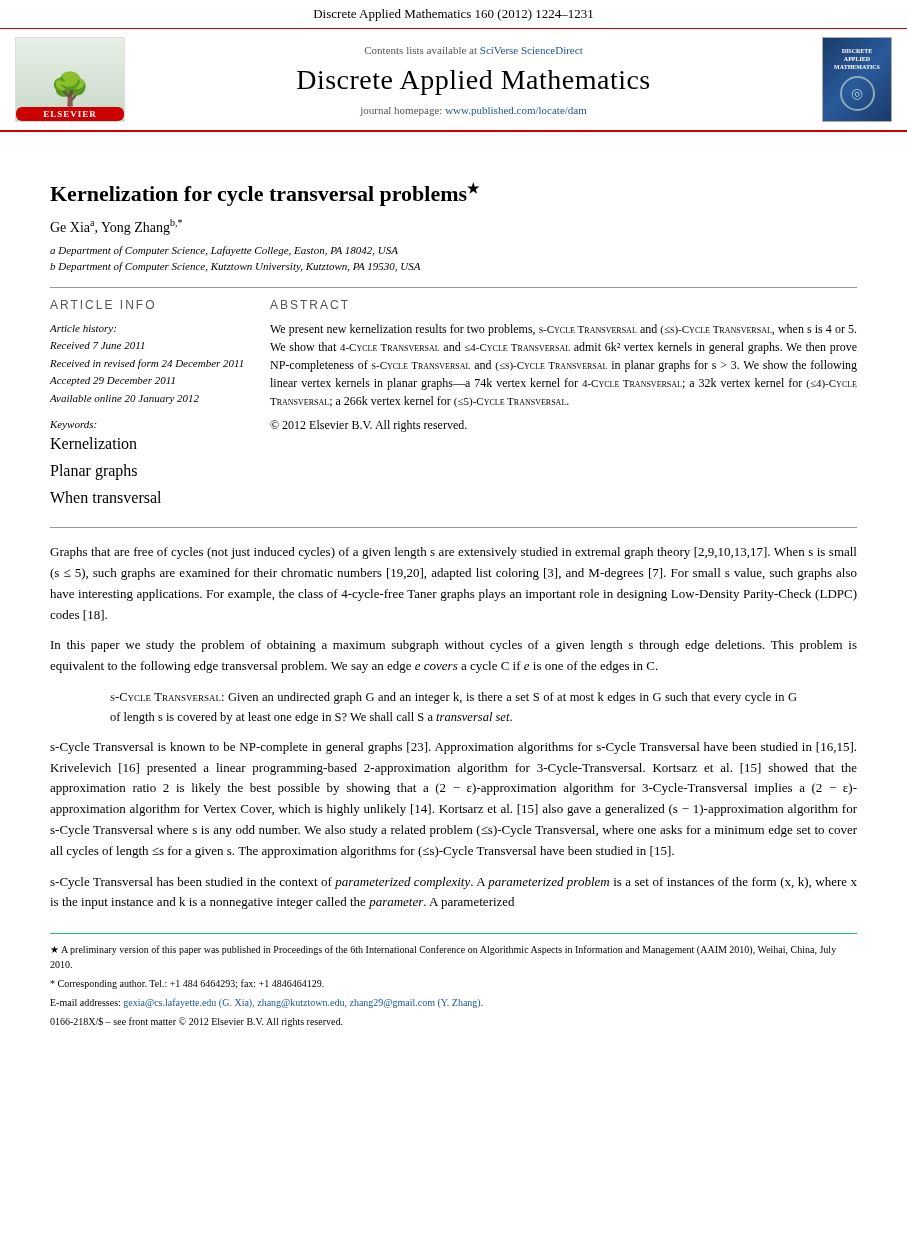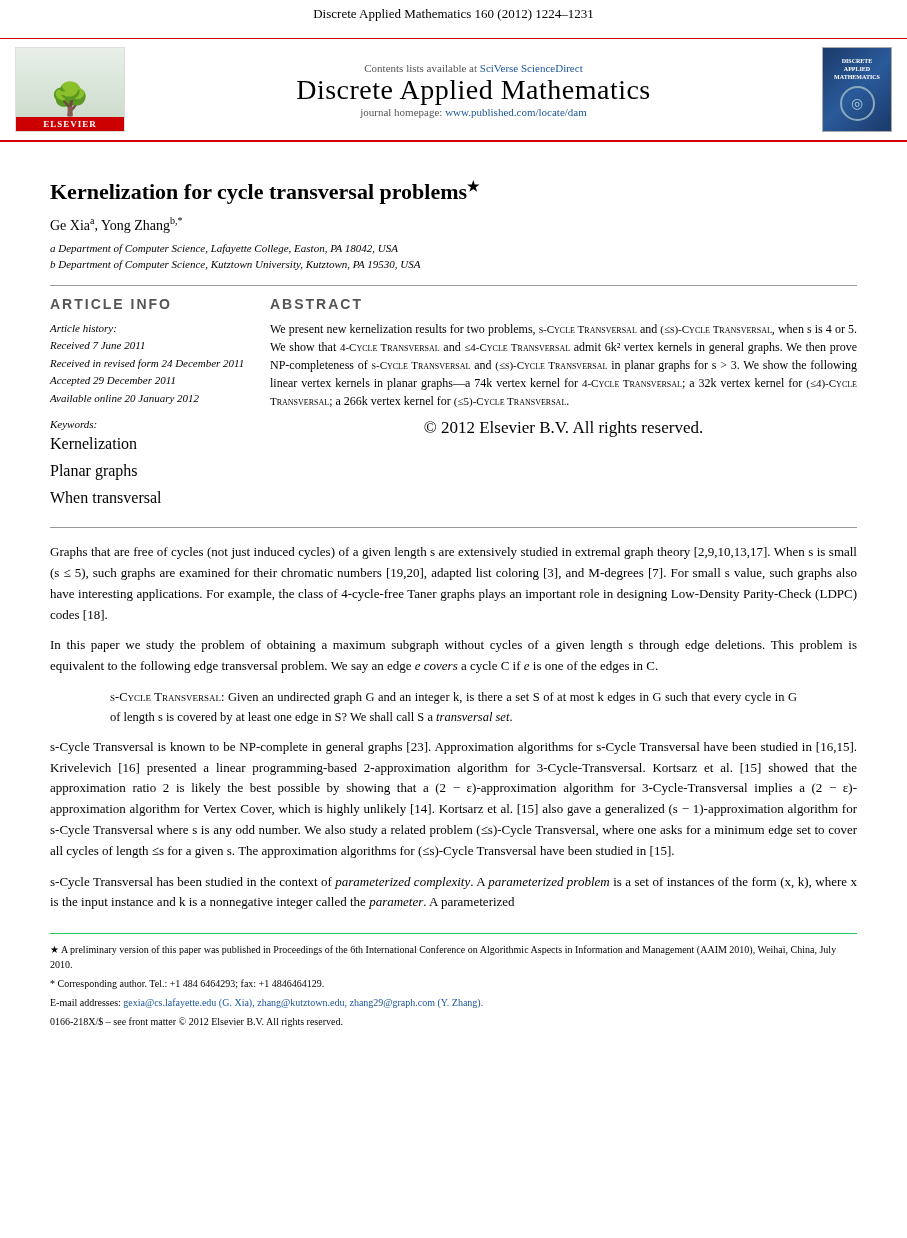--- a/index.html
+++ b/index.html
@@ -9,21 +9,21 @@
       font-size: 13px;
       color: #000;
       width: 907px;
       min-height: 1238px;
     }
 
     
     .top-bar {
       background: #fff;
       text-align: center;
-      padding: 6px 0 16px;
+      padding: 6px 0 6px;
       border-bottom: 1px solid #c00;
     }
 
     
     .journal-header {
       display: flex;
       align-items: stretch;
       border-bottom: 2px solid #c00;
       padding: 8px 10px;
       gap: 10px;
@@ -56,28 +56,29 @@
     }
     .elsevier-label {
       background: #c00;
       color: #fff;
       font-size: 9px;
       font-weight: bold;
       width: 100%;
       text-align: center;
       padding: 2px 0;
       letter-spacing: 1px;
+      border-radius: 6px;
     }
     .journal-header .center-info {
       flex: 1;
       display: flex;
       flex-direction: column;
       align-items: center;
       justify-content: center;
-      gap: 0;
+      gap: 8px;
     }
     .sciverse-line {
       font-size: 11px;
       color: #555;
     }
     .sciverse-line a {
       color: #1a5599;
       text-decoration: none;
       font-size: 11px;
     }
@@ -132,20 +133,21 @@
       display: flex;
       align-items: center;
       justify-content: center;
       font-size: 14px;
       color: #acd;
     }
 
     
     .main-content {
       padding: 36px 50px 20px 50px;
+      margin-top: 12px;
     }
 
     
     .paper-title {
       font-size: 22px;
       font-weight: bold;
       margin-bottom: 8px;
       line-height: 1.3;
     }
     .paper-title sup {
@@ -184,22 +186,22 @@
     }
     .left-col {
       width: 200px;
       flex-shrink: 0;
     }
     .right-col {
       flex: 1;
     }
 
     .section-label {
-      font-size: 14px;
-      font-weight: bold;
+      font-size: 12px;
+      font-weight: normal;
       letter-spacing: 2px;
       text-transform: uppercase;
       color: #555;
       margin-bottom: 8px;
       font-family: Arial, sans-serif;
     }
 
     .article-history {
       font-size: 11px;
       font-style: italic;
@@ -223,22 +225,22 @@
     .abstract-text {
       font-size: 12px;
       line-height: 1.5;
       text-align: justify;
     }
     .abstract-text .small-caps {
       font-variant: small-caps;
       font-size: 11px;
     }
     .copyright {
-      text-align: center;
-      font-size: 17px;
+      text-align: left;
+      font-size: 12px;
       margin-top: 8px;
     }
 
     
     .section-divider {
       border: none;
       border-top: 1px solid #999;
       margin: 14px 0;
     }
 
@@ -403,20 +405,20 @@
     <div class="footnote-item">
       <span>★ A preliminary version of this paper was published in Proceedings of the 6th International Conference on Algorithmic Aspects in Information and Management (AAIM 2010), Weihai, China, July 2010.</span>
     </div>
     <div class="footnote-item">
       <span>* Corresponding author. Tel.: +1 484 6464293; fax: +1 4846464129.</span>
     </div>
     <div class="footnote-item">
       <span>E-mail addresses:</span>
       <a href="#">gexia@cs.lafayette.edu (G. Xia),</a>
       <a href="#">zhang@kutztown.edu,</a>
-      <a href="#">zhang29@graph.com (Y. Zhang).</a>
+      <a href="#">zhang29@gmail.com (Y. Zhang).</a>
     </div>
     <div class="footnote-item">
       <span>0166-218X/$ – see front matter © 2012 Elsevier B.V. All rights reserved.</span>
     </div>
   </div>
 
 </div>
 
 </body></html>

